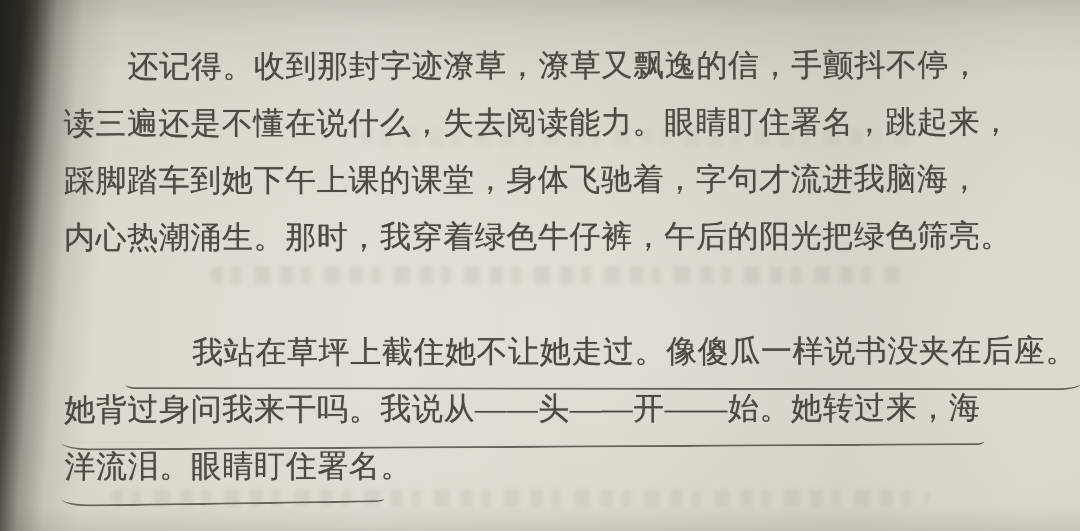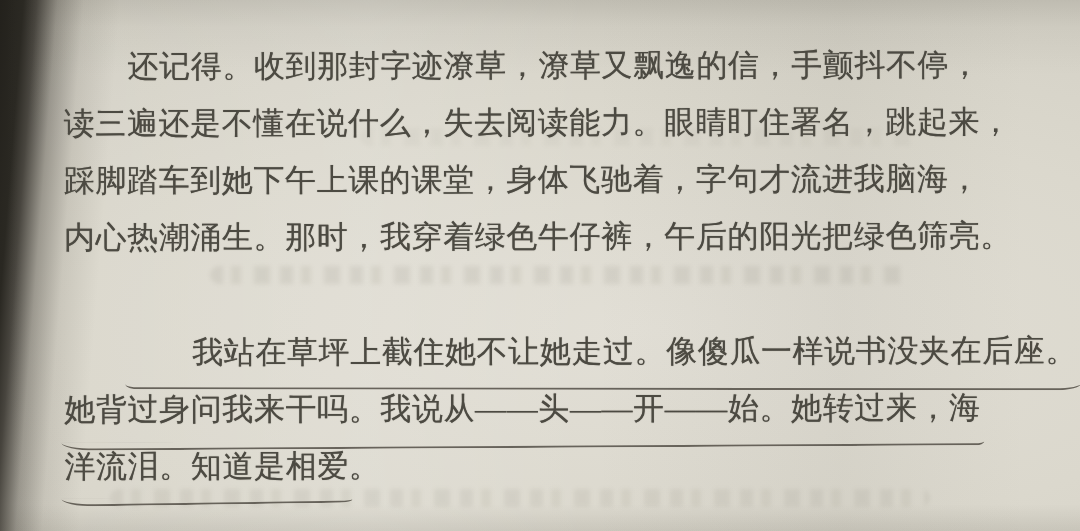--- a/index.html
+++ b/index.html
@@ -110,17 +110,17 @@
   </div>
 
   <div class="para-2">
     <div class="line indent">
       <span class="hand-underline u-1">我站在草坪上截住她不让她走过。像傻瓜一样说书没夹在后座。</span>
     </div>
     <div class="line">
       <span class="hand-underline u-2">她背过身问我来干吗。我说从——头——开——始。她转过来，海</span>
     </div>
     <div class="line">
-      <span class="hand-underline u-3">洋流泪。知道是相爱</span><span>。</span>
+      <span class="hand-underline u-3">洋流泪。眼睛盯住署名</span><span>。</span>
     </div>
   </div>
 
 </div>
 
 </body></html>

